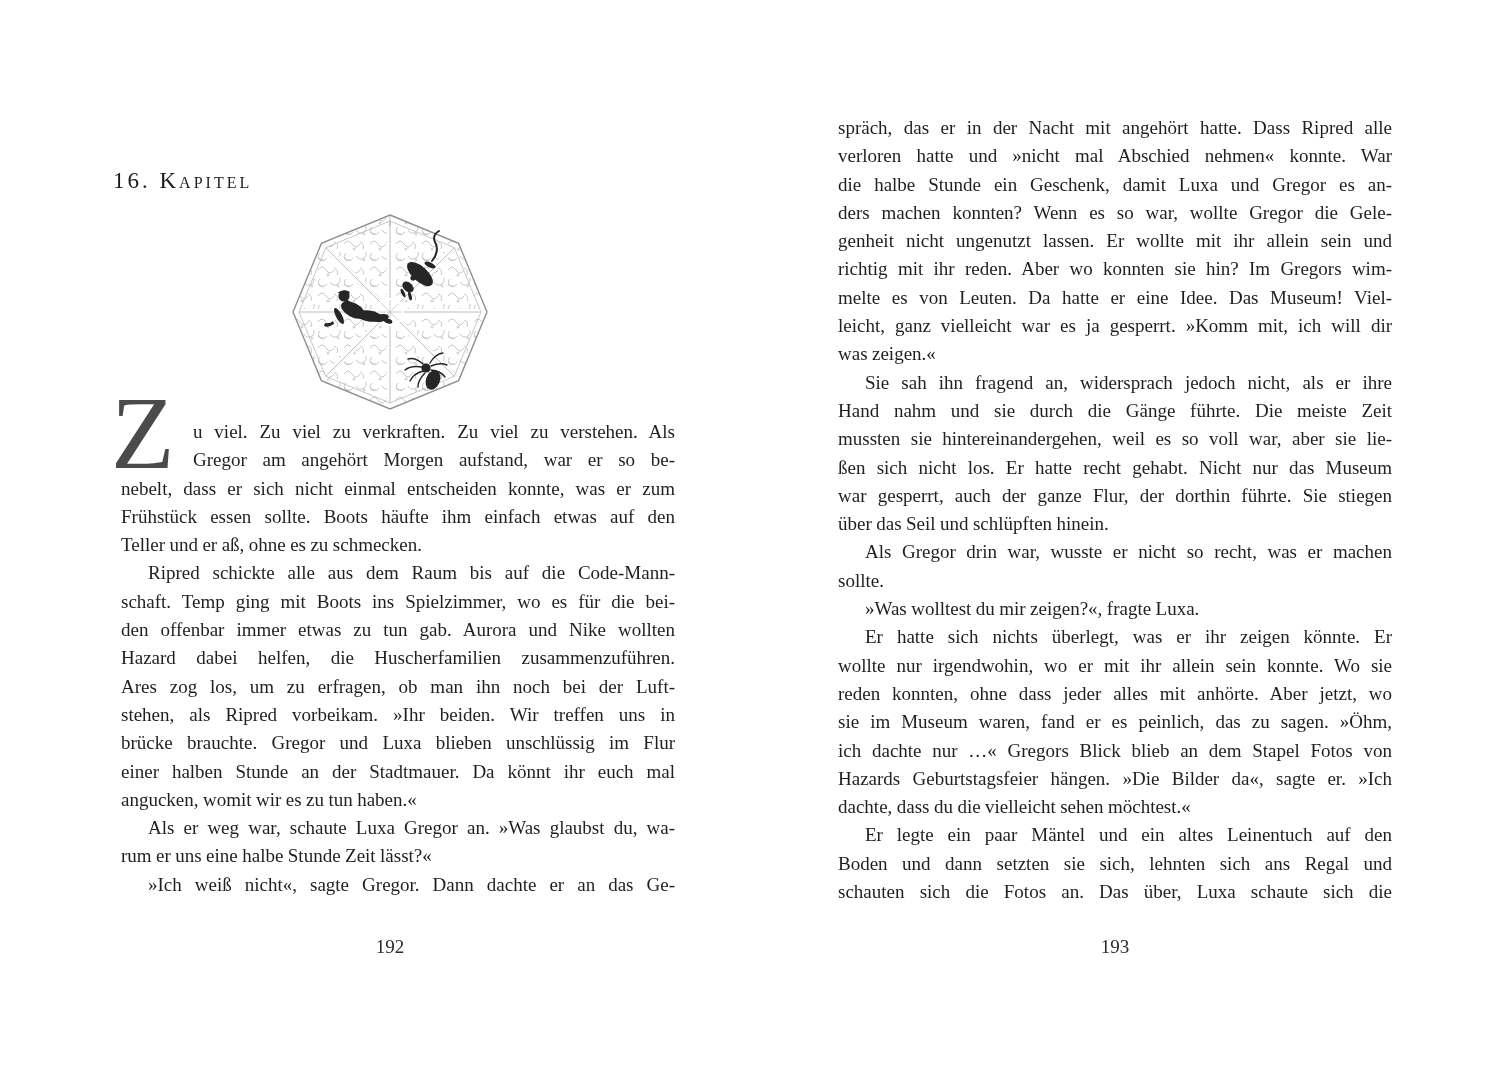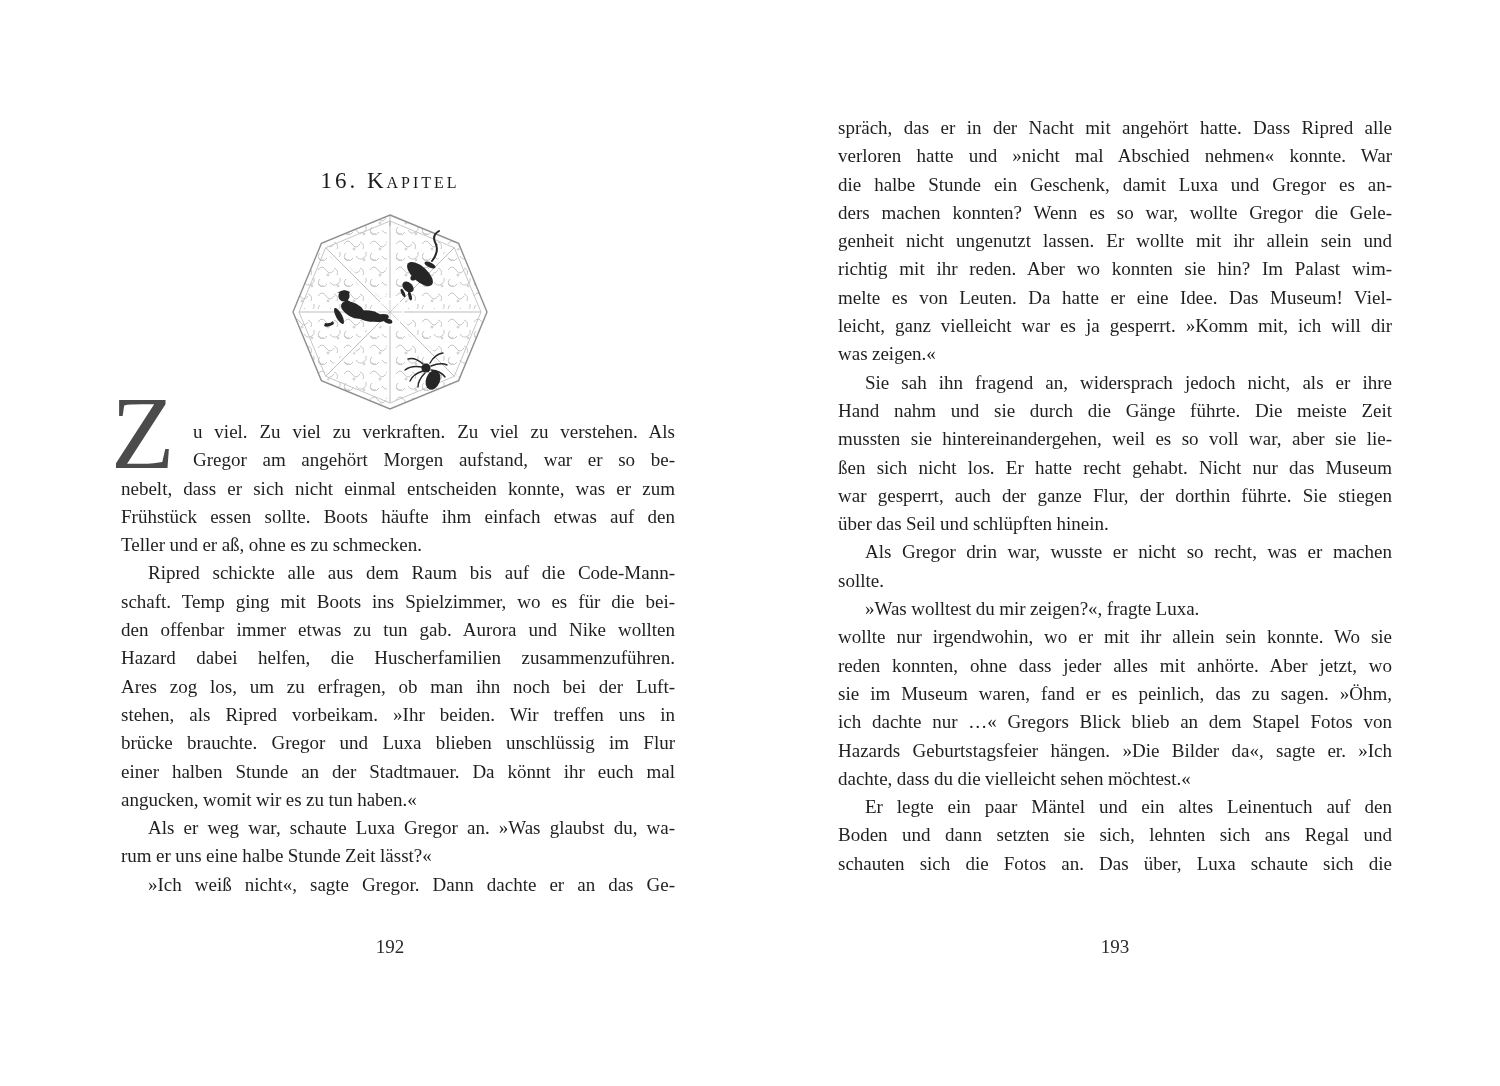--- a/index.html
+++ b/index.html
@@ -8,21 +8,20 @@
     background:#ffffff;
     font-family:"Liberation Serif","DejaVu Serif",serif;
     color:#1f1f1f;
   }
   .page{position:absolute;top:0;width:554px;height:1086px;}
   #left-page{left:113px;}
   #right-page{left:838px;}
 
   .chapter-heading{
     position:absolute;top:168px;left:0;width:100%;
-    text-align:center;
     font-size:23px;font-variant:small-caps;letter-spacing:3px;
     color:#1c1c1c;
   }
   .ornament{position:absolute;top:212px;left:177px;width:200px;height:200px;}
 
   .body-text{position:absolute;left:0;width:554px;font-size:19px;line-height:28.3px;word-spacing:-0.3px;}
   #left-body{top:418px;margin-left:8px;}
   #right-body{top:114px;}
   .line{
     height:28.3px;overflow:visible;
@@ -171,33 +170,34 @@
   <div class="page-number">192</div>
 </div>
 
 <div class="page" id="right-page">
   <div class="body-text" id="right-body">
       <div class="line">spräch, das er in der Nacht mit angehört hatte. Dass Ripred alle</div>
       <div class="line">verloren hatte und »nicht mal Abschied nehmen« konnte. War</div>
       <div class="line">die halbe Stunde ein Geschenk, damit Luxa und Gregor es an-</div>
       <div class="line">ders machen konnten? Wenn es so war, wollte Gregor die Gele-</div>
       <div class="line">genheit nicht ungenutzt lassen. Er wollte mit ihr allein sein und</div>
-      <div class="line">richtig mit ihr reden. Aber wo konnten sie hin? Im Palast wim-</div>
+      <div class="line">richtig mit ihr reden. Aber wo konnten sie hin? Im Gregors wim-</div>
       <div class="line">melte es von Leuten. Da hatte er eine Idee. Das Museum! Viel-</div>
       <div class="line">leicht, ganz vielleicht war es ja gesperrt. »Komm mit, ich will dir</div>
       <div class="line end">was zeigen.«</div>
       <div class="line indent">Sie sah ihn fragend an, widersprach jedoch nicht, als er ihre</div>
       <div class="line">Hand nahm und sie durch die Gänge führte. Die meiste Zeit</div>
       <div class="line">mussten sie hintereinandergehen, weil es so voll war, aber sie lie-</div>
       <div class="line">ßen sich nicht los. Er hatte recht gehabt. Nicht nur das Museum</div>
       <div class="line">war gesperrt, auch der ganze Flur, der dorthin führte. Sie stiegen</div>
       <div class="line end">über das Seil und schlüpften hinein.</div>
       <div class="line indent">Als Gregor drin war, wusste er nicht so recht, was er machen</div>
       <div class="line end">sollte.</div>
       <div class="line end indent">»Was wolltest du mir zeigen?«, fragte Luxa.</div>
+      <div class="line indent">Er hatte sich nichts überlegt, was er ihr zeigen könnte. Er</div>
       <div class="line">wollte nur irgendwohin, wo er mit ihr allein sein konnte. Wo sie</div>
       <div class="line">reden konnten, ohne dass jeder alles mit anhörte. Aber jetzt, wo</div>
       <div class="line">sie im Museum waren, fand er es peinlich, das zu sagen. »Öhm,</div>
       <div class="line">ich dachte nur …« Gregors Blick blieb an dem Stapel Fotos von</div>
       <div class="line">Hazards Geburtstagsfeier hängen. »Die Bilder da«, sagte er. »Ich</div>
       <div class="line end">dachte, dass du die vielleicht sehen möchtest.«</div>
       <div class="line indent">Er legte ein paar Mäntel und ein altes Leinentuch auf den</div>
       <div class="line">Boden und dann setzten sie sich, lehnten sich ans Regal und</div>
       <div class="line">schauten sich die Fotos an. Das über, Luxa schaute sich die</div>
     </div>

